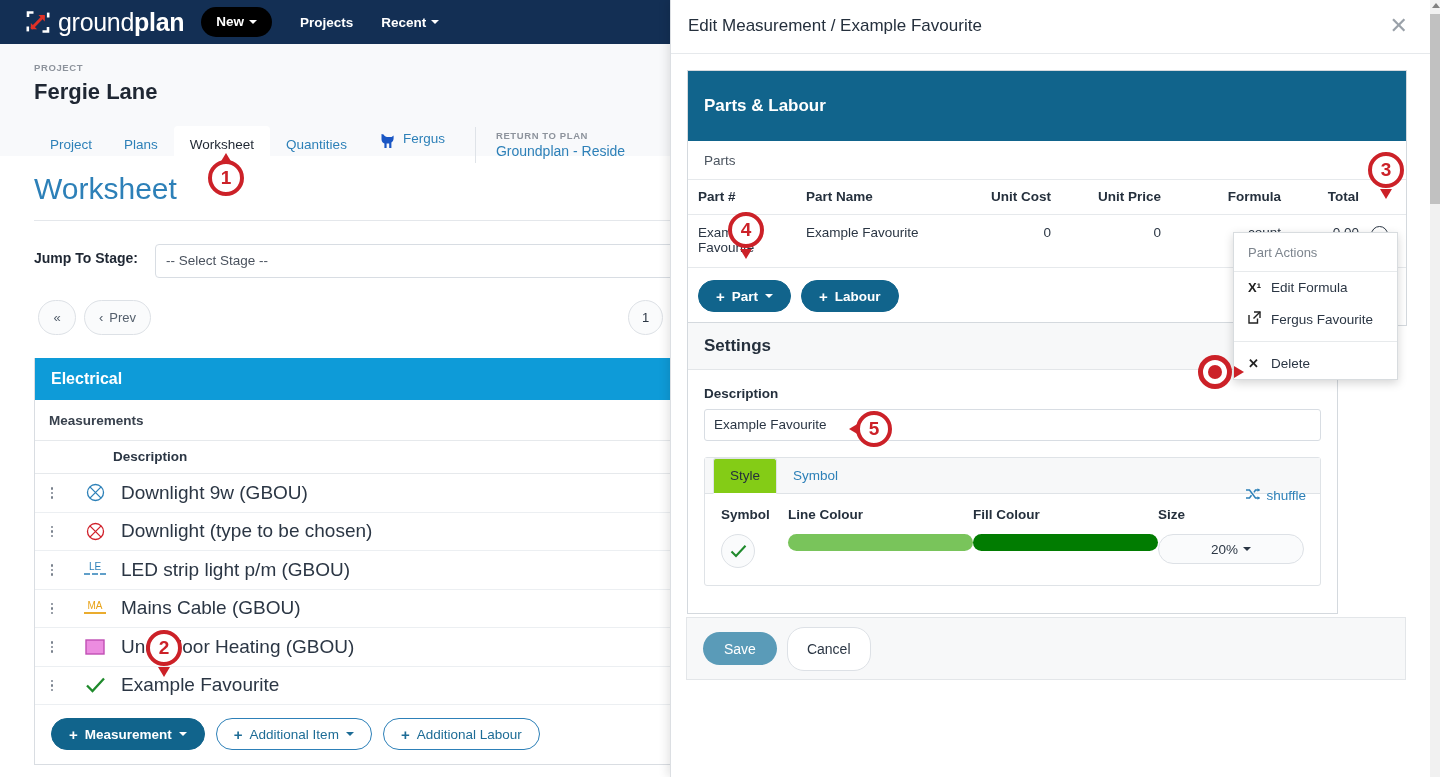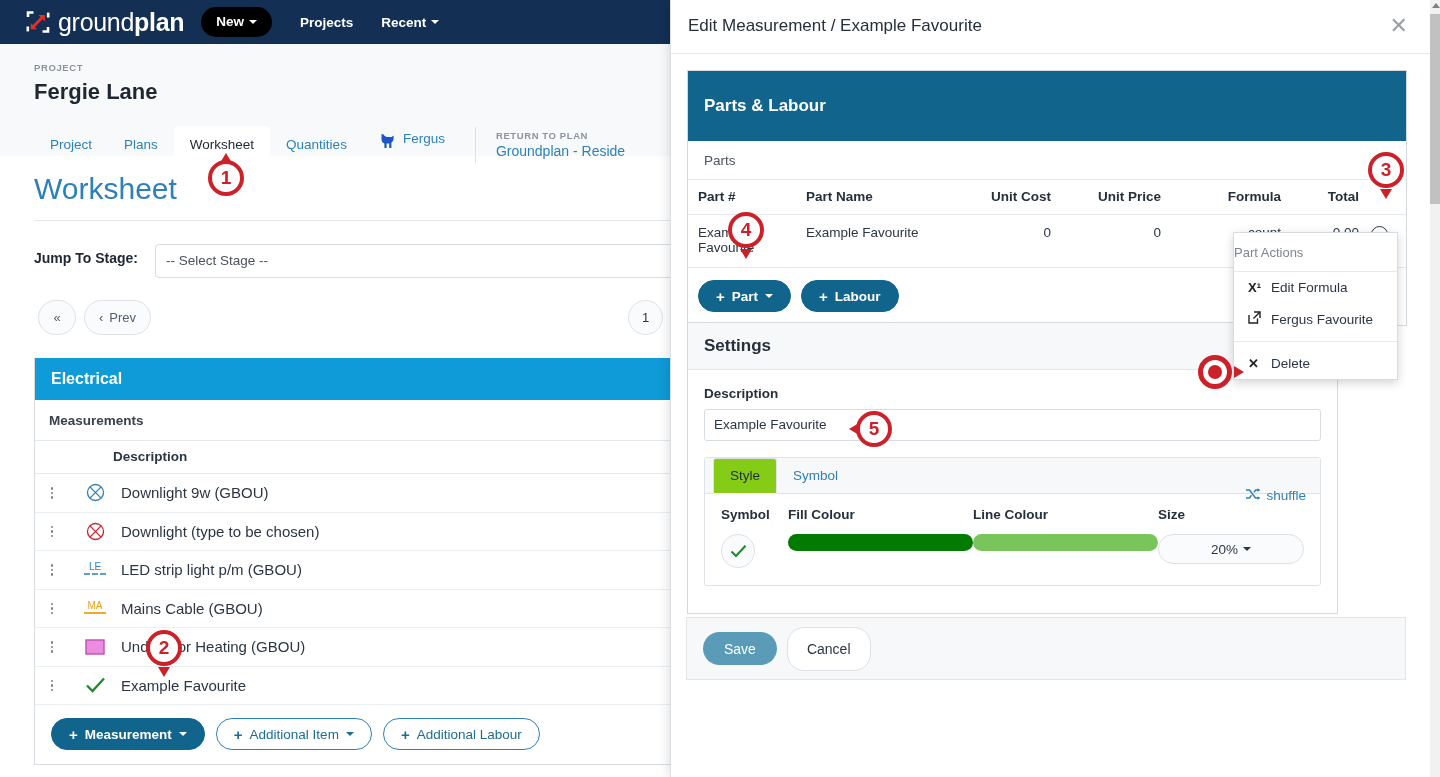--- a/index.html
+++ b/index.html
@@ -68,21 +68,21 @@
      border-top:none; background:#fff; }
   .stage-head { background:#0e9bd8; color:#fff; font-size:16px; font-weight:700; padding:12px 16px; }
   .meas-label { font-size:13.5px; font-weight:700; color:#38414d; padding:13px 16px 12px 14px; border-bottom:1px solid #e6e9ec;}
   .tbl-head { display:flex; padding:8px 0 9px 0; border-bottom:1px solid #e6e9ec; }
   .tbl-head .desc { margin-left:78px; font-size:13.5px; font-weight:700; color:#2b3644; }
   .meas-row { display:flex; align-items:center; height:38.5px; border-bottom:1px solid #eceff2; }
   .grip { width:34px; display:flex; justify-content:center; color:#7b848f; font-size:13px; letter-spacing:0; cursor:pointer; }
   .grip-dots { display:flex; flex-direction:column; gap:2px; }
   .grip-dots i { width:2.5px;height:2.5px;background:#78818c;border-radius:50%; display:block;}
   .sym-cell { width:52px; display:flex; justify-content:center; align-items:center; }
-  .meas-name { font-size:15px; color:#2b3644; }
+  .meas-name { font-size:19px; color:#2b3644; }
   .btn-row { display:flex; gap:11px; padding:13px 16px 14px 16px; background:#fff; }
   .btn-pill {
     border-radius:18px; height:32px; padding:0 17px; font-size:13.5px; display:flex;
     align-items:center; gap:7px; cursor:pointer; white-space:nowrap;
   }
   .btn-primary { background:#11648c; color:#fff; border:1px solid #11648c; font-weight:700; }
   .btn-outline { background:#fff; color:#1d6c96; border:1px solid #2d80b8; }
   .plus { font-size:15px; font-weight:700; line-height:1; }
 
   
@@ -114,21 +114,21 @@
   .c-total  { width:78px;  text-align:right; }
   .c-act    { width:40px;  text-align:center; }
   .circ-caret { width:17px;height:17px;border:1.4px solid #2b3644;border-radius:50%;
       display:inline-flex;align-items:center;justify-content:center;cursor:pointer;}
   .circ-caret i { width:0;height:0;border-left:4px solid transparent;border-right:4px solid transparent;border-top:5px solid #2b3644;}
   .parts-btns { display:flex; gap:10px; padding:12px 10px 13px 10px; }
 
   
   .dropdown { position:absolute; left:1233px; top:232px; width:165px; background:#fff;
      border:1px solid #d8dcdf; box-shadow:0 3px 9px rgba(0,0,0,.17); z-index:40; }
-  .dd-title { font-size:13px; color:#7d858e; padding:12px 14px 11px 0; border-bottom:1px solid #e7eaec; }
+  .dd-title { font-size:13px; color:#7d858e; padding:12px 14px 11px 14px; border-bottom:1px solid #e7eaec; }
   .dd-item { font-size:13.5px; color:#2b3644; padding:8px 14px; display:flex; align-items:center; gap:8px; cursor:pointer; }
   .dd-sep { height:1px; background:#e7eaec; margin:6px 0; }
   .dd-ico { width:15px; display:inline-block; font-weight:700; font-size:13px; color:#222; }
 
   
   .desc-label { font-size:13.5px; font-weight:700; color:#25303d; padding:16px 16px 8px 16px; }
   .desc-input { margin:0 16px; height:32px; border:1px solid #d8dde3; border-radius:3px;
     background:#fff; font-size:13.5px; color:#2b3644; padding:7px 9px; }
   .style-box { margin:16px; border:1px solid #dfe3e7; border-radius:3px; }
   .style-tabs { display:flex; align-items:center; background:#f7f8f9; border-bottom:1px solid #dfe3e7; height:36px; padding-left:8px; position:relative;}
@@ -427,27 +427,27 @@
         </div>
         <div class="style-body">
           <div style="width:85px;">
             <div class="sb-col-label">Symbol</div>
             <div class="sym-btn">
               <svg width="17" height="14" viewBox="0 0 17 14">
                   <path d="M1.5 7.5 L6 12 L15.5 1.8" stroke="#1f8a2c" stroke-width="2.1" fill="none"></path>
                 </svg>
             </div>
           </div>
+          <div style="width:205px;">
+            <div class="sb-col-label">Line Colour</div>
+            <div class="colour-bar" id="linebar" style="width: 185px; background: rgb(121, 196, 91);"></div>
+          </div>
           <div style="width:197px;">
             <div class="sb-col-label">Fill Colour</div>
             <div class="colour-bar" id="fillbar" style="width: 185px; background: rgb(1, 124, 1);"></div>
-          </div>
-          <div style="width:205px;">
-            <div class="sb-col-label">Line Colour</div>
-            <div class="colour-bar" id="linebar" style="width: 185px; background: rgb(121, 196, 91);"></div>
           </div>
           <div style="width:185px;">
             <div class="sb-col-label">Size</div>
             <div class="size-sel">
               <span>20%</span>
               <span class="caret-d"></span>
             </div>
           </div>
         </div>
       </div>

